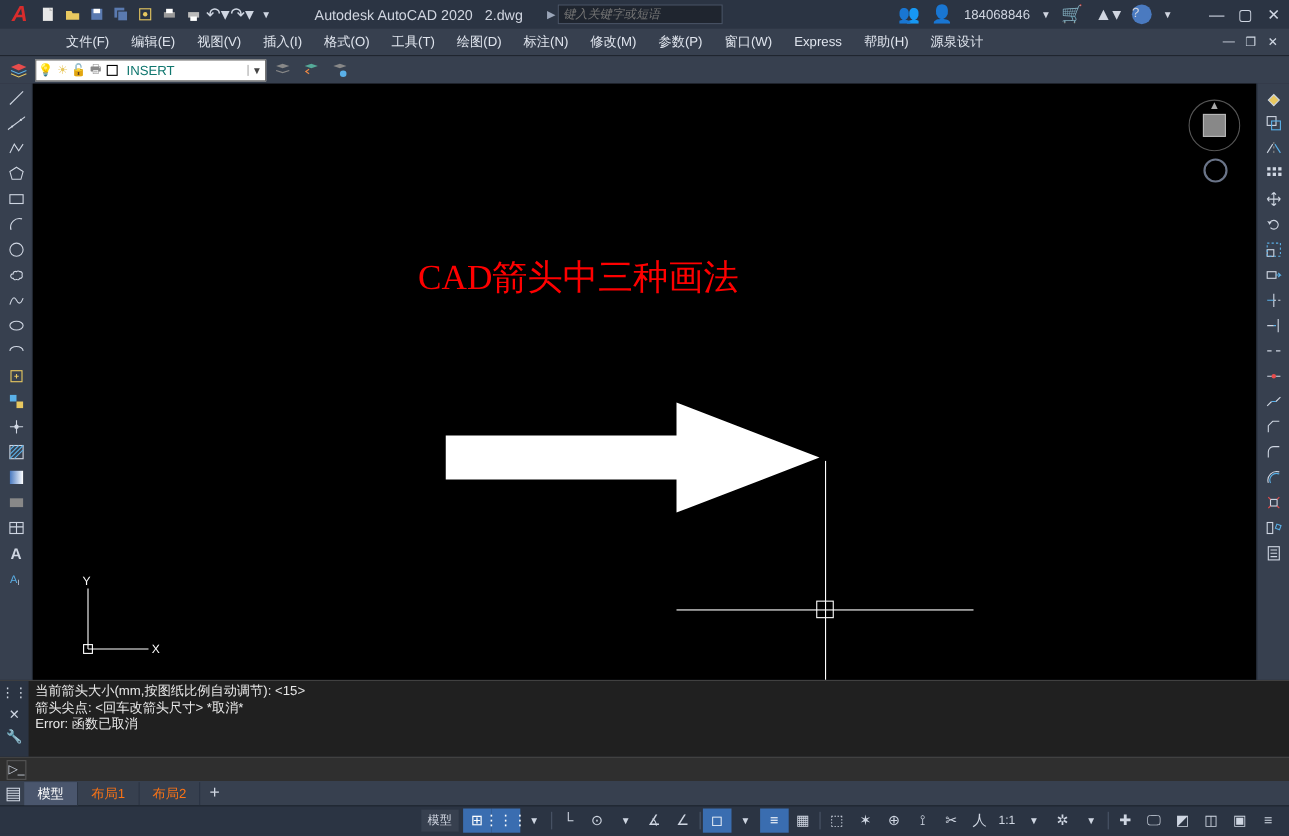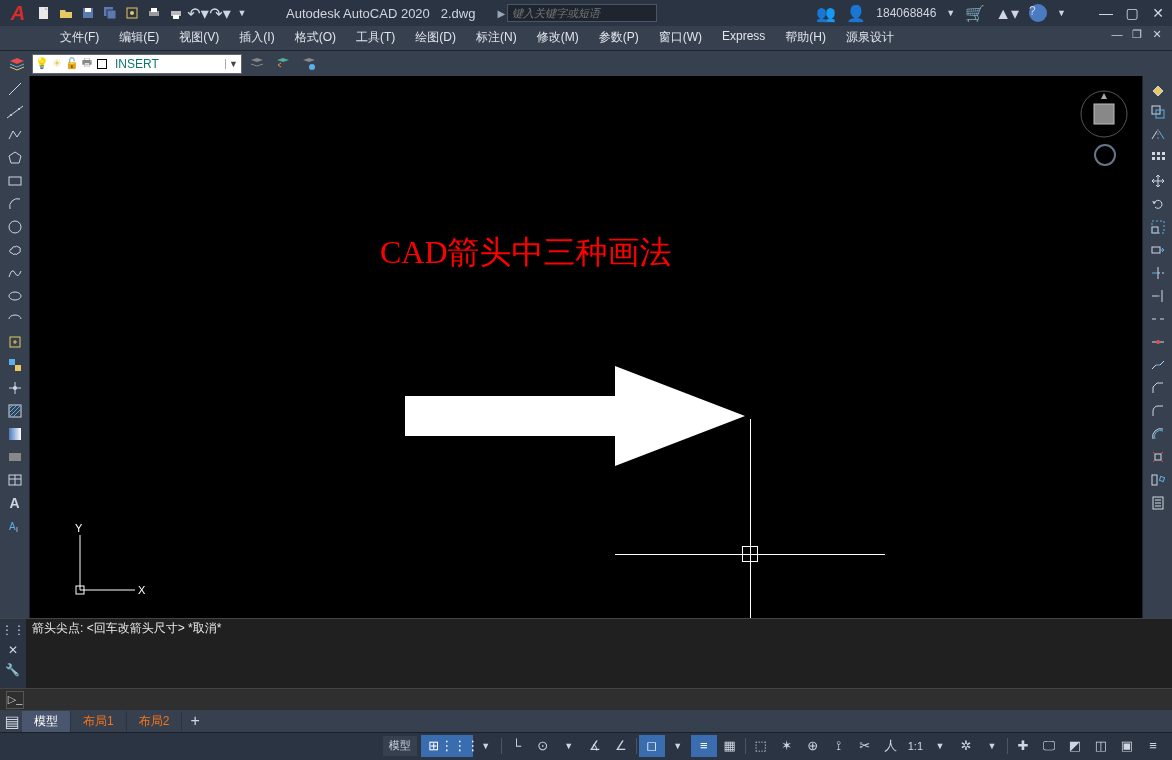--- a/index.html
+++ b/index.html
@@ -9,21 +9,21 @@
 .qat{display:flex;gap:2px;align-items:center}
 .qat .tb{width:20px;height:20px;display:flex;align-items:center;justify-content:center;cursor:pointer;color:#cfd6e2}
 .title-text{margin-left:32px;color:#d0d5e0;font-size:13px}
 .search-box{margin-left:20px;display:flex;align-items:center}
 .search-caret{color:#9aa5b8;margin-right:2px;font-size:10px}
 .search-input{width:150px;height:18px;background:#1f252f;border:1px solid #4a5568;color:#9aa5b8;font-size:11px;font-style:italic;padding:0 4px}
 .title-right{margin-left:auto;display:flex;align-items:center;gap:10px}
 .user-id{color:#d0d5e0;font-size:12px}
 .winbtns{display:flex;gap:6px;margin-left:20px}
 .winbtn{width:20px;height:20px;display:flex;align-items:center;justify-content:center;cursor:pointer;color:#cfd6e2;font-size:14px}
-.menubar{height:24px;background:#37404f;display:flex;align-items:flex-start;padding:0 6px 0 50px;gap:0;position:relative}
+.menubar{height:24px;background:#37404f;display:flex;align-items:center;padding:0 6px 0 50px;gap:0;position:relative}
 .menu-item{padding:3px 10px;font-size:12px;cursor:pointer;color:#e0e5ee}
 .mdi-btns{position:absolute;right:6px;display:flex;gap:2px}
 .mdi-btn{width:18px;height:16px;display:flex;align-items:center;justify-content:center;cursor:pointer;font-size:11px;color:#cfd6e2}
 .layerbar{height:26px;background:#37404f;display:flex;align-items:center;padding:0 6px;gap:4px;border-top:1px solid #1f252f}
 .lb-icon{width:22px;height:22px;display:flex;align-items:center;justify-content:center;cursor:pointer}
 .layer-combo{display:flex;align-items:center;height:20px;background:#fff;border:1px solid #666;width:210px}
 .lc-icons{display:flex;gap:1px;padding:0 2px}
 .lc-ic{width:14px;height:14px;display:flex;align-items:center;justify-content:center;font-size:11px}
 .lc-text{flex:1;font-size:12px;color:#0f766e;padding:0 4px}
 .lc-dd{width:16px;text-align:center;color:#444;font-size:9px;border-left:1px solid #aaa;cursor:pointer}
@@ -466,21 +466,23 @@
   </div>
 </div>
 
 <div class="cmdhist">
   <div class="cmdhist-tools">
     <div class="ch-ic">⋮⋮</div>
     <div class="ch-ic">✕</div>
     <div class="ch-ic">🔧</div>
   </div>
   <div class="cmdhist-text">
+    <div>当前箭头大小(mm,按图纸比例自动调节): &lt;15&gt;</div>
     <div>箭头尖点: &lt;回车改箭头尺寸&gt; *取消*</div>
+    <div>Error: 函数已取消</div>
   </div>
 </div>
 
 <div class="cmdline">
   <div class="cmdline-icon">▷_</div>
 </div>
 
 <div class="tabbar" style="position:relative">
   <div class="tab-lead">▤</div>
   <div class="tab active">模型</div>

